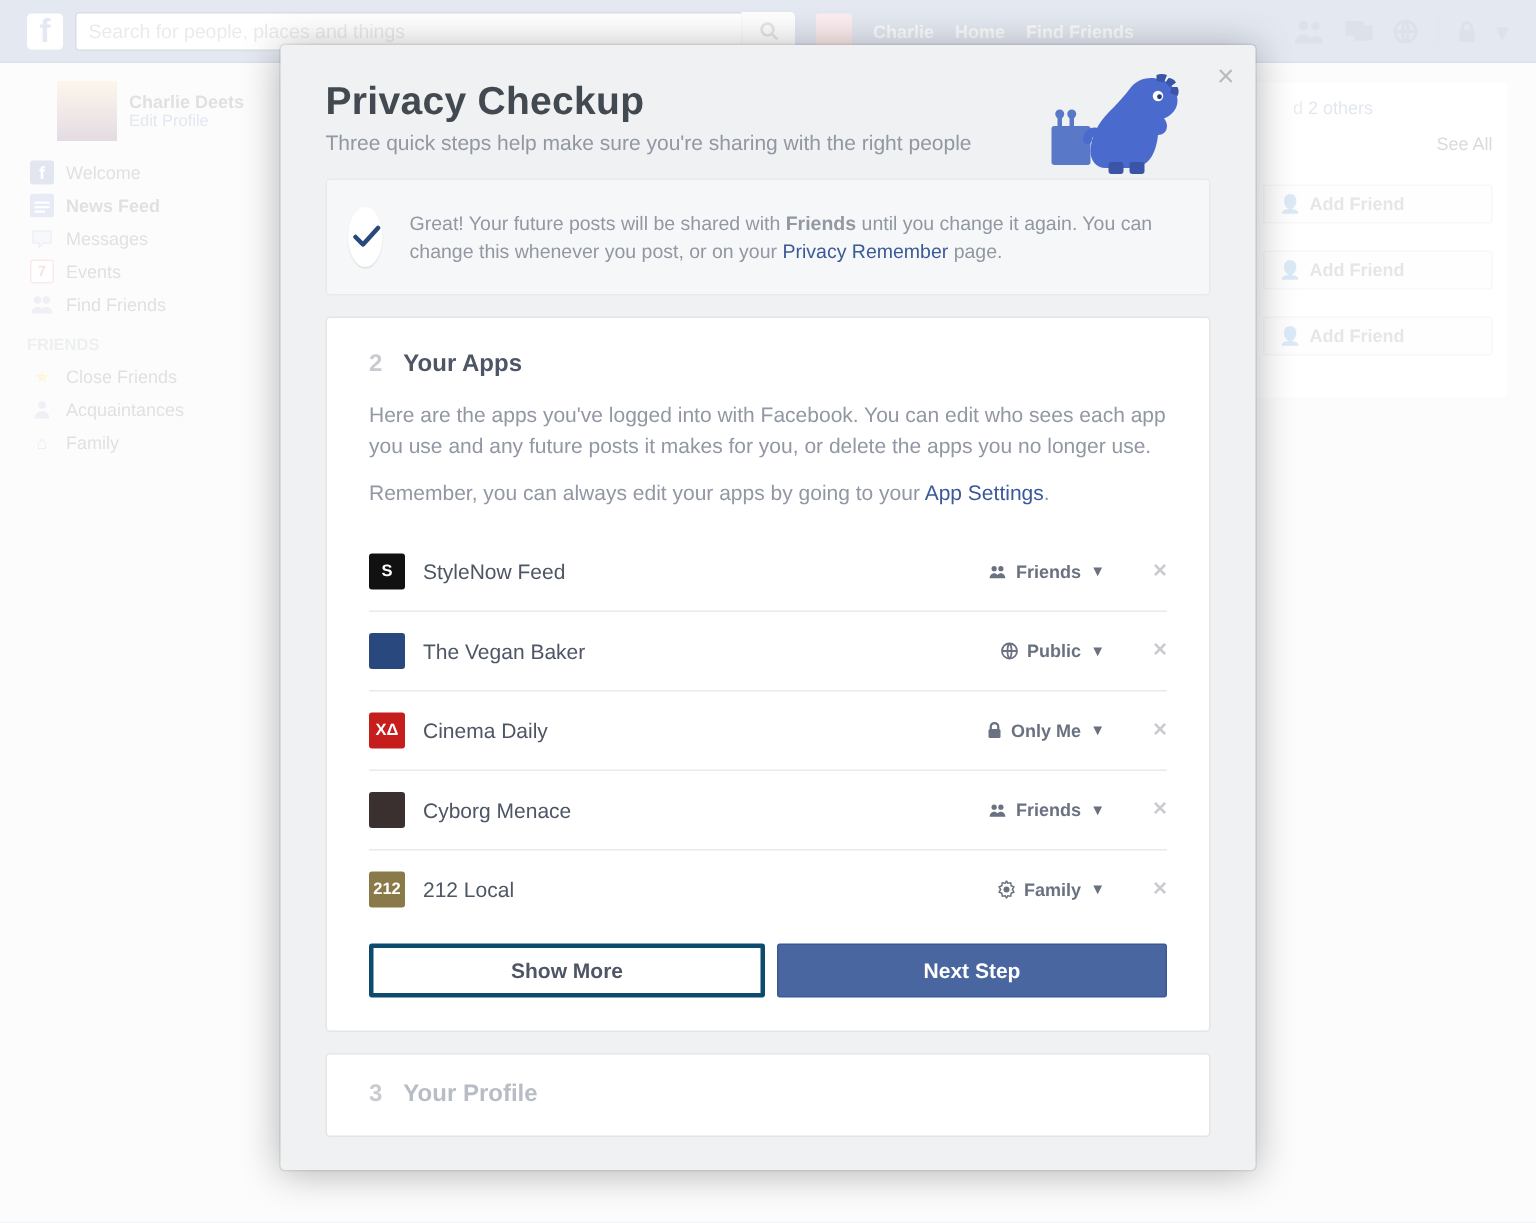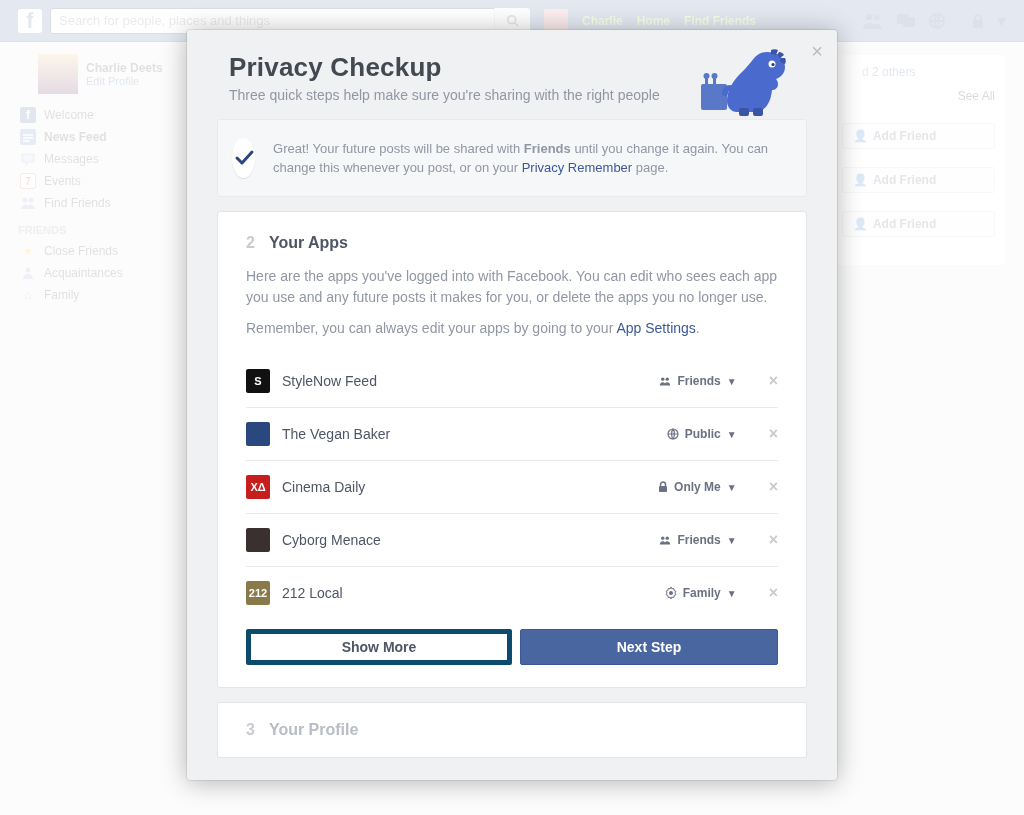--- a/index.html
+++ b/index.html
@@ -6,21 +6,21 @@
   body{font-family:Helvetica,Arial,sans-serif;font-size:12px;background:#e9eaed;color:#333;overflow:hidden;}
   a{color:#3b5998;text-decoration:none;}
 
   
   .topbar{height:42px;background:#4a66a0;border-bottom:1px solid #133783;display:flex;align-items:center;padding:0 18px;}
   .fb-logo{width:24px;height:24px;background:#fff;border-radius:3px;display:flex;align-items:flex-end;justify-content:center;color:#4a66a0;font-weight:bold;font-size:22px;margin-right:8px;line-height:24px;}
   .search-wrap{position:relative;flex:0 0 480px;}
   .search-wrap input{width:100%;height:26px;border:1px solid #0a1f45;border-radius:3px;padding:0 28px 0 8px;font-size:13px;color:#0f172a;background:#fff;}
   .search-wrap .srch-icon{position:absolute;right:0;top:0;width:36px;height:26px;background:#f6f7f8;border-left:1px solid #ccc;border-radius:0 3px 3px 0;display:flex;align-items:center;justify-content:center;color:#555;}
   .nav-links{display:flex;align-items:center;margin-left:14px;gap:14px;}
-  .nav-link{color:#bef264;font-weight:bold;font-size:12px;}
+  .nav-link{color:#e5e5e5;font-weight:bold;font-size:12px;}
   .nav-avatar{width:24px;height:24px;border-radius:2px;background:linear-gradient(#e8a,#c65);}
   .nav-right{margin-left:auto;display:flex;align-items:center;gap:12px;}
   .nav-ico{color:#1f3a6b;font-size:18px;}
   .nav-divider{width:1px;height:20px;background:#3a5795;}
 
   
   .page{display:flex;padding:12px 18px;gap:12px;}
   .sidebar{width:160px;}
   .profile-link{display:flex;align-items:center;gap:8px;margin-bottom:10px;padding-left:20px;}
   .profile-pic{width:40px;height:40px;background:linear-gradient(#f0c27b,#4b1248);}
@@ -34,21 +34,21 @@
   .rightcol{margin-left:auto;width:175px;}
   .r-card{background:#fff;border:1px solid #e5e5e5;border-radius:3px;padding:10px;}
   .r-text{color:#7f7f7f;font-size:12px;margin-bottom:8px;margin-left:20px;}
   .see-all{float:right;color:#000000;font-size:12px;margin-top:2px;}
   .add-friend{display:flex;align-items:center;gap:5px;background:#f6f7f8;border:1px solid #ccc;border-radius:2px;padding:5px 10px;font-size:12px;font-weight:bold;color:#4e5665;margin-bottom:18px;}
 
   
   .overlay{position:fixed;inset:0;background:rgba(255,255,255,0.85);display:flex;justify-content:center;align-items:flex-start;}
   .modal{width:650px;margin-top:30px;background:#eff1f3;border-radius:3px;box-shadow:0 2px 26px rgba(0,0,0,0.3),0 0 0 1px rgba(0,0,0,0.08);padding:0 0 8px;position:relative;}
   .modal-close{position:absolute;right:14px;top:10px;color:#bbb;font-size:20px;cursor:pointer;}
-  .modal-header{padding:22px 42px 16px;position:relative;}
+  .modal-header{padding:22px 30px 16px;position:relative;}
   .modal-title{font-size:26px;font-weight:bold;color:#434950;letter-spacing:.2px;}
   .modal-sub{color:#9197a3;font-size:14px;margin-top:4px;}
   .dino{position:absolute;right:30px;top:10px;}
 
   .step-banner{margin:0 30px 14px;background:#f6f7f8;border:1px solid #e9eaed;border-radius:3px;padding:18px 18px 18px 14px;display:flex;gap:18px;align-items:center;}
   .check-badge{width:40px;height:40px;background:#fff;border-radius:50%;display:flex;align-items:center;justify-content:center;box-shadow:0 1px 1px rgba(0,0,0,.1);}
   .banner-text{color:#9197a3;font-size:13px;line-height:1.5;}
   .banner-text b{color:#9197a3;}
 
   .step-card{margin:0 30px 14px;background:#fff;border:1px solid #e5e5e5;border-radius:3px;padding:22px 28px;}
@@ -63,21 +63,21 @@
   .app-row:last-of-type{border-bottom:none;}
   .app-ico{width:24px;height:24px;border-radius:2px;display:flex;align-items:center;justify-content:center;font-size:11px;font-weight:bold;color:#fff;}
   .app-name{flex:1;color:#4e5665;font-size:14px;}
   .priv-sel{display:flex;align-items:center;gap:6px;color:#6a7180;font-size:12px;font-weight:bold;}
   .priv-sel .caret{font-size:10px;}
   .del-x{color:#c9cbd0;font-size:16px;margin-left:20px;cursor:pointer;font-weight:bold;}
 
   .app-list{margin-top:16px;}
   .btn-row{display:flex;gap:8px;margin-top:10px;}
   .btn{flex:1;height:36px;border-radius:2px;font-size:14px;font-weight:bold;display:flex;align-items:center;justify-content:center;cursor:pointer;}
-  .btn-light{background:#fff;border:5px solid #0c4a6e;color:#4e5665;}
+  .btn-light{background:#fff;border:3px solid #0c4a6e;color:#4e5665;}
   .btn-primary{background:#4a66a0;border:1px solid #3b5998;color:#fff;}
 
   svg{display:block;}
 </style>
 </head>
 <body>
 
 <div class="topbar">
   <div class="fb-logo">f</div>
   <div class="search-wrap">

